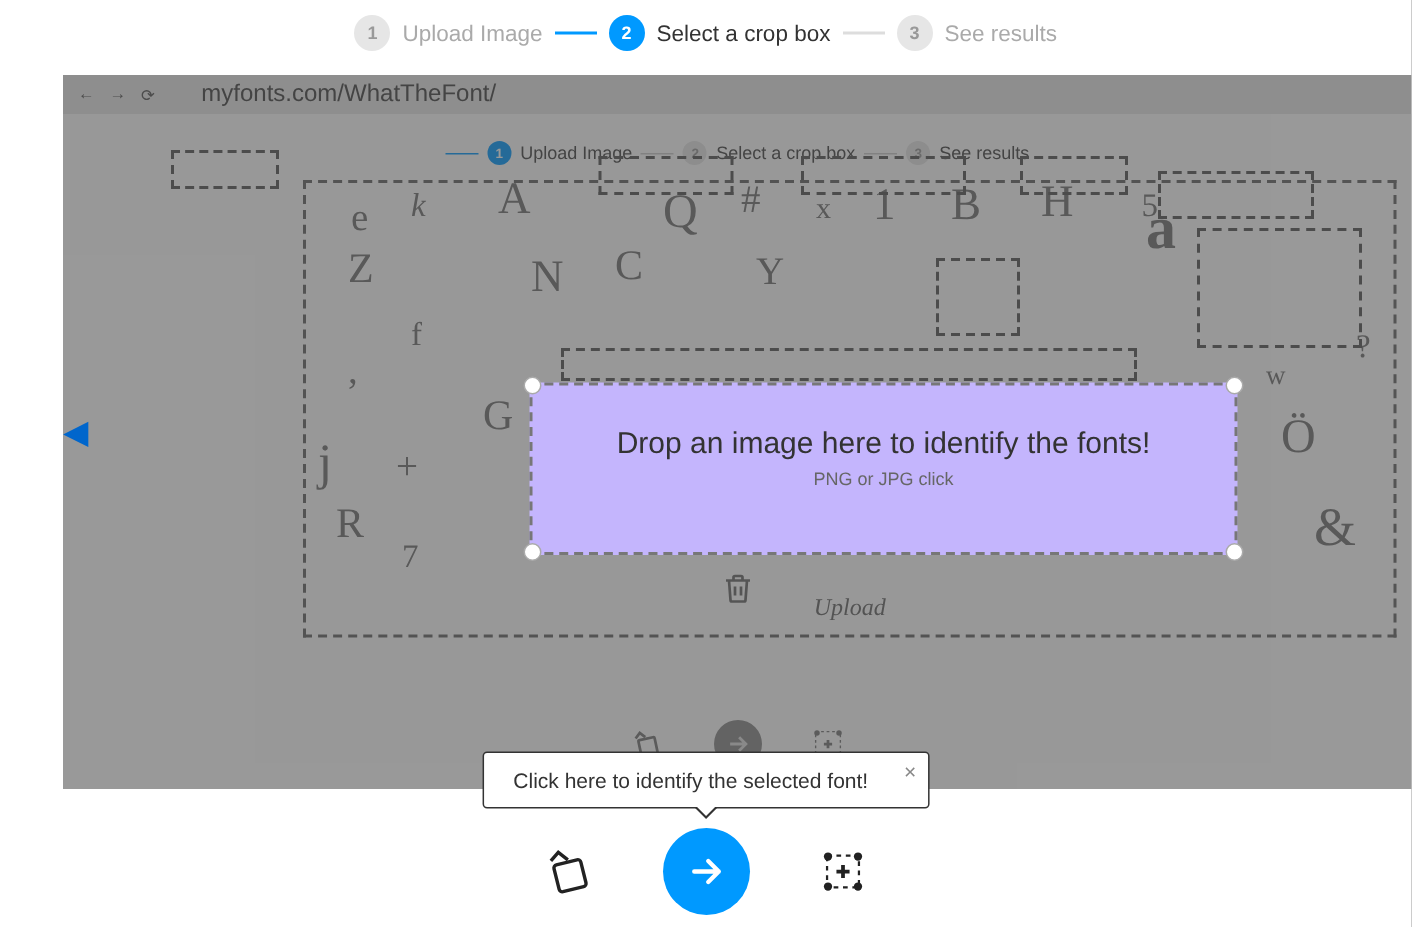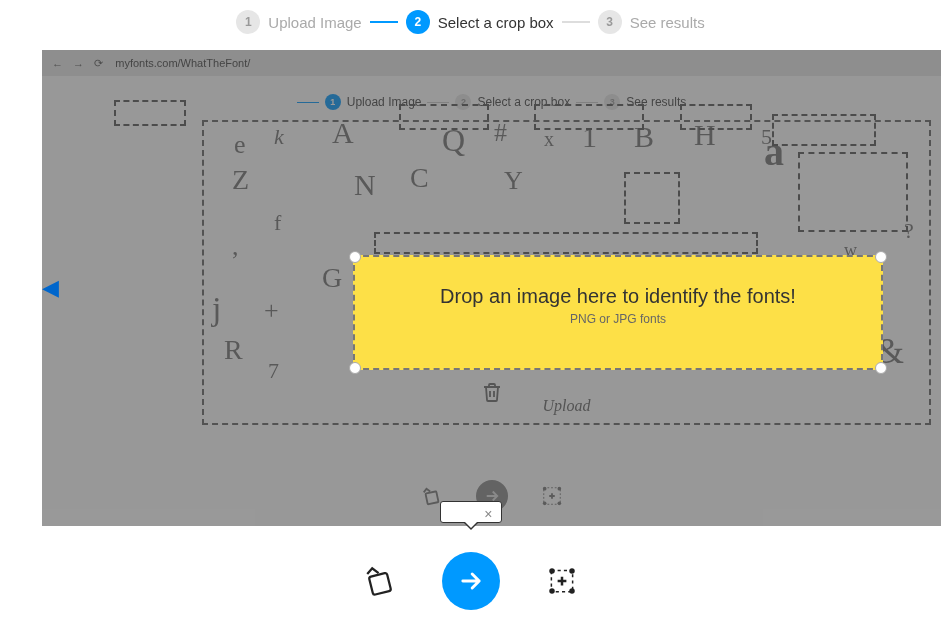--- a/index.html
+++ b/index.html
@@ -12,38 +12,38 @@
 .step-circle.active { background: #0099ff; color: #fff; }
 .step-label { font-size: 15px; color: #333; }
 .step-label.inactive { color: #aaa; }
 .step-line { width: 28px; height: 2px; background: #ddd; }
 .step-line.active { background: #0099ff; }
 
 .dimmed-area { position: absolute; top: 50px; left: 42px; right: 0; height: 476px; background: rgba(80,80,80,0.55); }
 .bg-browser { position: absolute; inset: 0; background: #fff; opacity: 0.9; }
 .bg-bar { position: absolute; top: 0; left: 0; right: 0; height: 26px; background: #e8e8e8; display: flex; align-items: center; padding: 0 10px; gap: 12px; font-size: 11px; color: #555; }
 .bg-nav { display: flex; gap: 10px; }
-.bg-url { font-size: 11px; color: #444; }
+.bg-url { font-size: 16px; color: #444; margin-left: 19px; }
 .bg-stepper { position: absolute; top: 44px; left: 0; right: 0; display: flex; justify-content: center; align-items: center; gap: 6px; font-size: 12px; color: #444; }
 .bg-step-circle { width: 16px; height: 16px; border-radius: 50%; display: inline-flex; align-items: center; justify-content: center; font-size: 9px; font-weight: 600; }
 .bg-step-circle.active { background: #0099ff; color: #fff; }
 .bg-step-circle.inactive { background: #e6e6e6; color: #999; }
 .bg-step-line { width: 22px; height: 1px; background: #ccc; }
 .bg-step-line.active { background: #0099ff; }
 
 .bg-droparea { position: absolute; top: 70px; left: 160px; right: 10px; height: 305px; border: 2px dashed #666; }
 .bg-letters { position: absolute; inset: 0; overflow: hidden; }
 .bg-letter { position: absolute; font-family: Georgia, serif; color: #5a5a5a; opacity: 0.85; }
 .bg-empty-box { position: absolute; border: 2px dashed #555; }
 .bg-logo { position: absolute; left: 50%; transform: translateX(-50%); bottom: 8px; font-family: cursive; font-style: italic; color: #666; font-size: 16px; }
 .bg-controls { position: absolute; bottom: 14px; left: 50%; transform: translateX(-50%); display: flex; align-items: center; gap: 28px; }
 .bg-ctrl { width: 32px; height: 32px; display: flex; align-items: center; justify-content: center; color: #666; }
 .bg-ctrl.circle { background: #888; border-radius: 50%; color: #ddd; }
 
-.crop-box { position: absolute; top: 205px; left: 311px; width: 530px; height: 115px; background: #fde047; border: 2px dashed #777; z-index: 5; }
+.crop-box { position: absolute; top: 205px; left: 311px; width: 472px; height: 115px; background: #c4b5fd; border: 2px dashed #777; z-index: 5; }
 .crop-handle { position: absolute; width: 12px; height: 12px; background: #fff; border: 1px solid #aaa; border-radius: 50%; z-index: 6; }
 .crop-handle.tl { top: -6px; left: -6px; }
 .crop-handle.tr { top: -6px; right: -6px; }
 .crop-handle.bl { bottom: -6px; left: -6px; }
 .crop-handle.br { bottom: -6px; right: -6px; }
 .crop-content { text-align: center; padding: 28px 20px; color: #333; }
 .crop-title { font-size: 20px; font-weight: 400; margin-bottom: 4px; }
 .crop-sub { font-size: 13px; color: #555; text-decoration: underline; margin-bottom: 6px; }
 .crop-note { font-size: 12px; color: #666; }
 .trash { position: absolute; top: 330px; left: 50%; transform: translateX(-50%); z-index: 5; color: #555; }
@@ -173,32 +173,33 @@
 
   <div style="position:absolute;inset:0;background:rgba(60,60,60,0.5);"></div>
 
   <div class="crop-box">
     <div class="crop-handle tl"></div>
     <div class="crop-handle tr"></div>
     <div class="crop-handle bl"></div>
     <div class="crop-handle br"></div>
     <div class="crop-content">
       <div class="crop-title">Drop an image here to identify the fonts!</div>
-      <div class="crop-note">PNG or JPG fonts</div>
+      <div class="crop-note">PNG or JPG click</div>
     </div>
   </div>
 
   <div class="trash">
     <svg width="24" height="24" viewBox="0 0 24 24" fill="none" stroke="#555" stroke-width="1.8">
         <path d="M4 7h16M9 7V5a1 1 0 011-1h4a1 1 0 011 1v2M6 7l1 13a1 1 0 001 1h8a1 1 0 001-1l1-13M10 11v6M14 11v6"></path>
       </svg>
   </div>
 </div>
 
 <div class="tooltip">
+  <span>Click here to identify the selected font!</span>
   <span class="tooltip-close">×</span>
   <div class="tooltip-arrow"></div>
 </div>
 
 <div class="controls">
   <div class="ctrl-rotate">
     <svg width="34" height="34" viewBox="0 0 24 24" fill="none" stroke="#222" stroke-width="1.6">
         <path d="M3 7 L6.5 3 L11 6.5"></path>
         <rect x="5.5" y="7.5" width="13" height="13" rx="1.5" transform="rotate(-14 12 14)"></rect>
       </svg>

